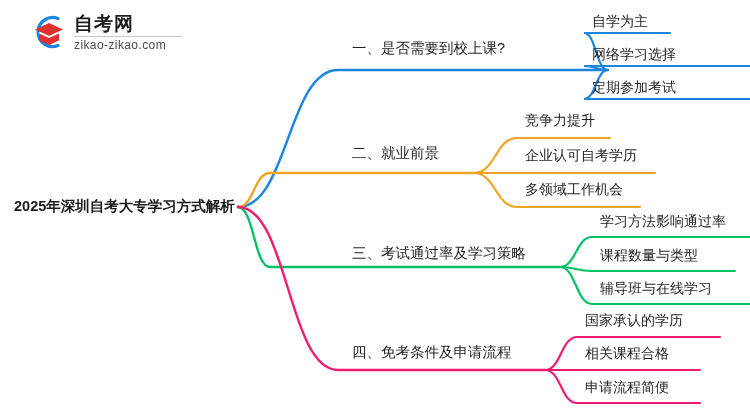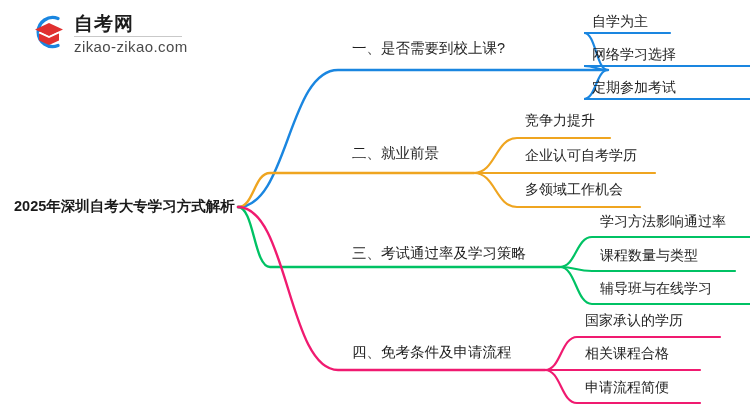--- a/index.html
+++ b/index.html
@@ -54,21 +54,21 @@
     left: 0;
     top: 26px;
     width: 108px;
     height: 1px;
     background: #c9c9c9;
   }
   .logo-url {
     position: absolute;
     left: 0;
     top: 28px;
-    font-size: 15px;
+    font-size: 12px;
     color: #4a4a4a;
     letter-spacing: 0.4px;
     white-space: nowrap;
     font-family: "Liberation Sans", "DejaVu Sans", sans-serif;
   }
 
   
   #mindmap {
     position: absolute;
     left: 0;

